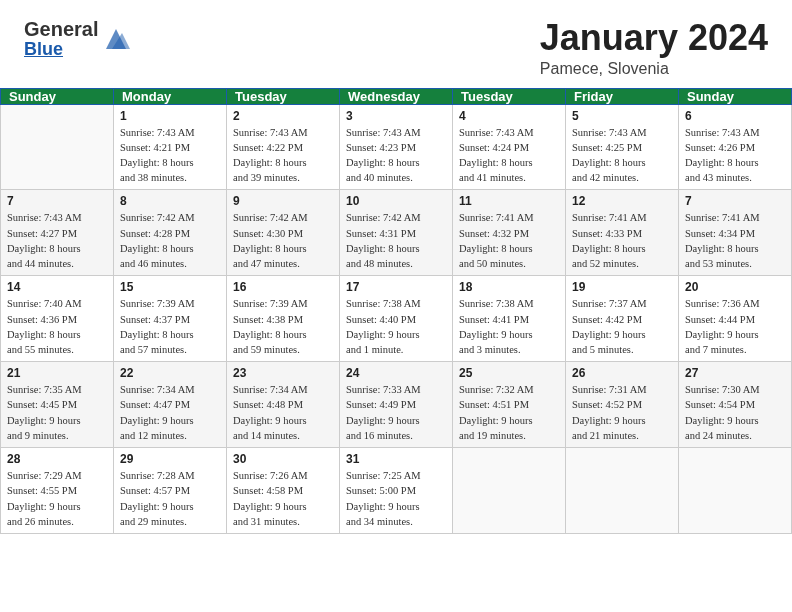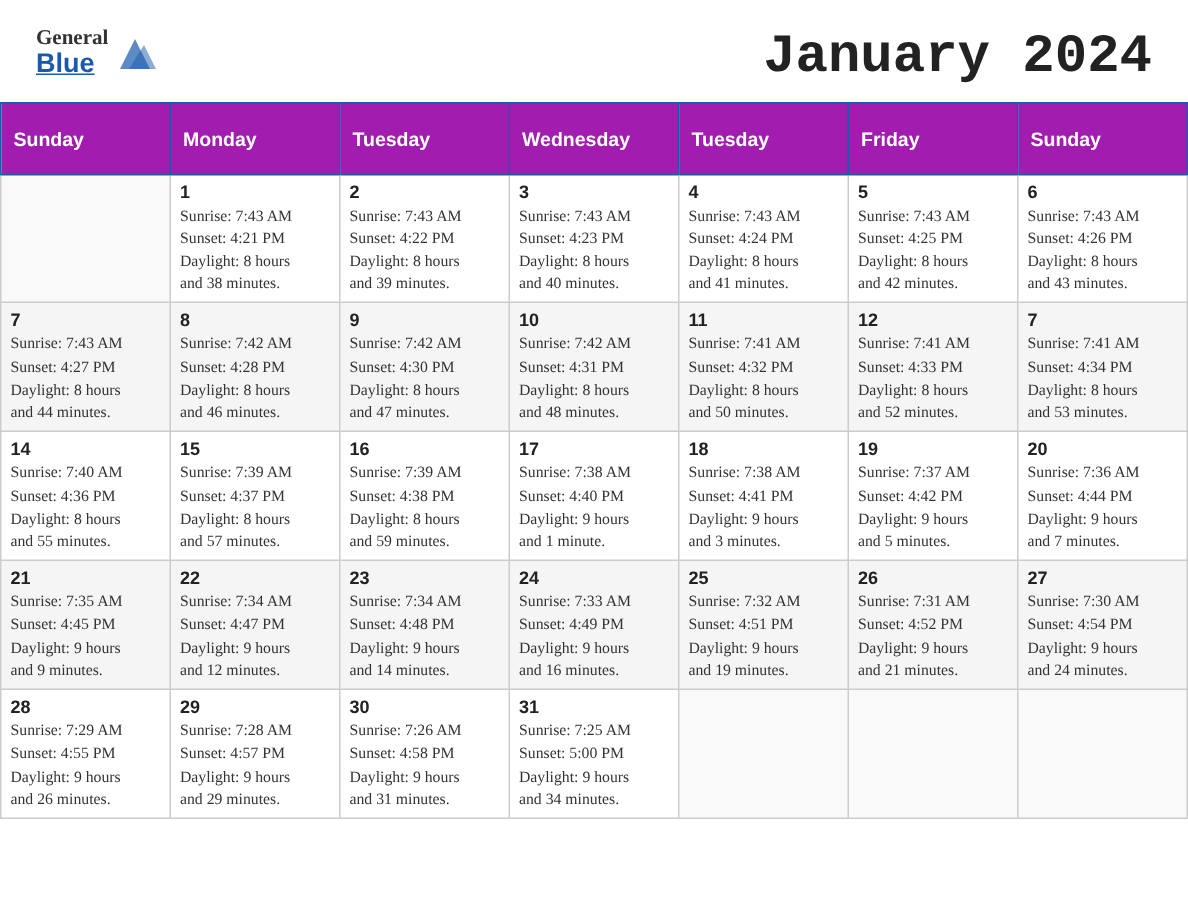--- a/index.html
+++ b/index.html
@@ -25,63 +25,61 @@
     .logo {
       display: flex;
       align-items: center;
     }
     .logo-text {
       display: flex;
       flex-direction: column;
       line-height: 1.1;
     }
     .logo-general {
-      font-size: 14px;
+      font-size: 20px;
       font-weight: bold;
       color: #333;
-      font-family: Liberation Serif, serif;
     }
     .logo-blue {
       font-size: 18px;
       font-weight: bold;
       color: #1a5aab;
       text-decoration: underline;
     }
     .logo-icon {
       width: 28px;
       height: 28px;
       margin-left: 4px;
     }
     .title-block {
       text-align: left;
-      font-family: Liberation Mono, monospace;
     }
     .month-title {
       font-size: 36px;
       font-weight: bold;
       color: #222;
       line-height: 1.1;
     }
     .subtitle {
       font-size: 16px;
       color: #444;
       margin-top: 2px;
     }
     .calendar {
       width: 100%;
       border-collapse: collapse;
       font-size: 11px;
       margin: 0;
     }
     .calendar thead tr th {
-      background: #a21caf;
+      background: #15803d;
       color: #fff;
       font-weight: bold;
       font-size: 13px;
-      padding: 16px 8px;
+      padding: 0 8px;
       text-align: left;
       border: 1px solid #1a5aab;
     }
     .calendar tbody tr td {
       border: 1px solid #ccc;
       vertical-align: top;
       padding: 4px 6px;
       width: calc(100% / 7);
       min-height: 80px;
       background: #fff;
@@ -119,20 +117,21 @@
         <span class="logo-general">General</span>
         <span class="logo-blue">Blue</span>
       </div>
       <svg class="logo-icon" viewBox="0 0 28 28" xmlns="http://www.w3.org/2000/svg">
         <polygon points="4,24 14,4 24,24" fill="#1a5aab" opacity="0.7"></polygon>
         <polygon points="10,24 20,8 28,24" fill="#1a5aab" opacity="0.5"></polygon>
       </svg>
     </div>
     <div class="title-block">
       <div class="month-title">January 2024</div>
+      <div class="subtitle">Pamece, Slovenia</div>
     </div>
   </div>
 
   <table class="calendar">
     <thead>
       <tr>
       <th>Sunday</th>
           <th>Monday</th>
           <th>Tuesday</th>
           <th>Wednesday</th>

